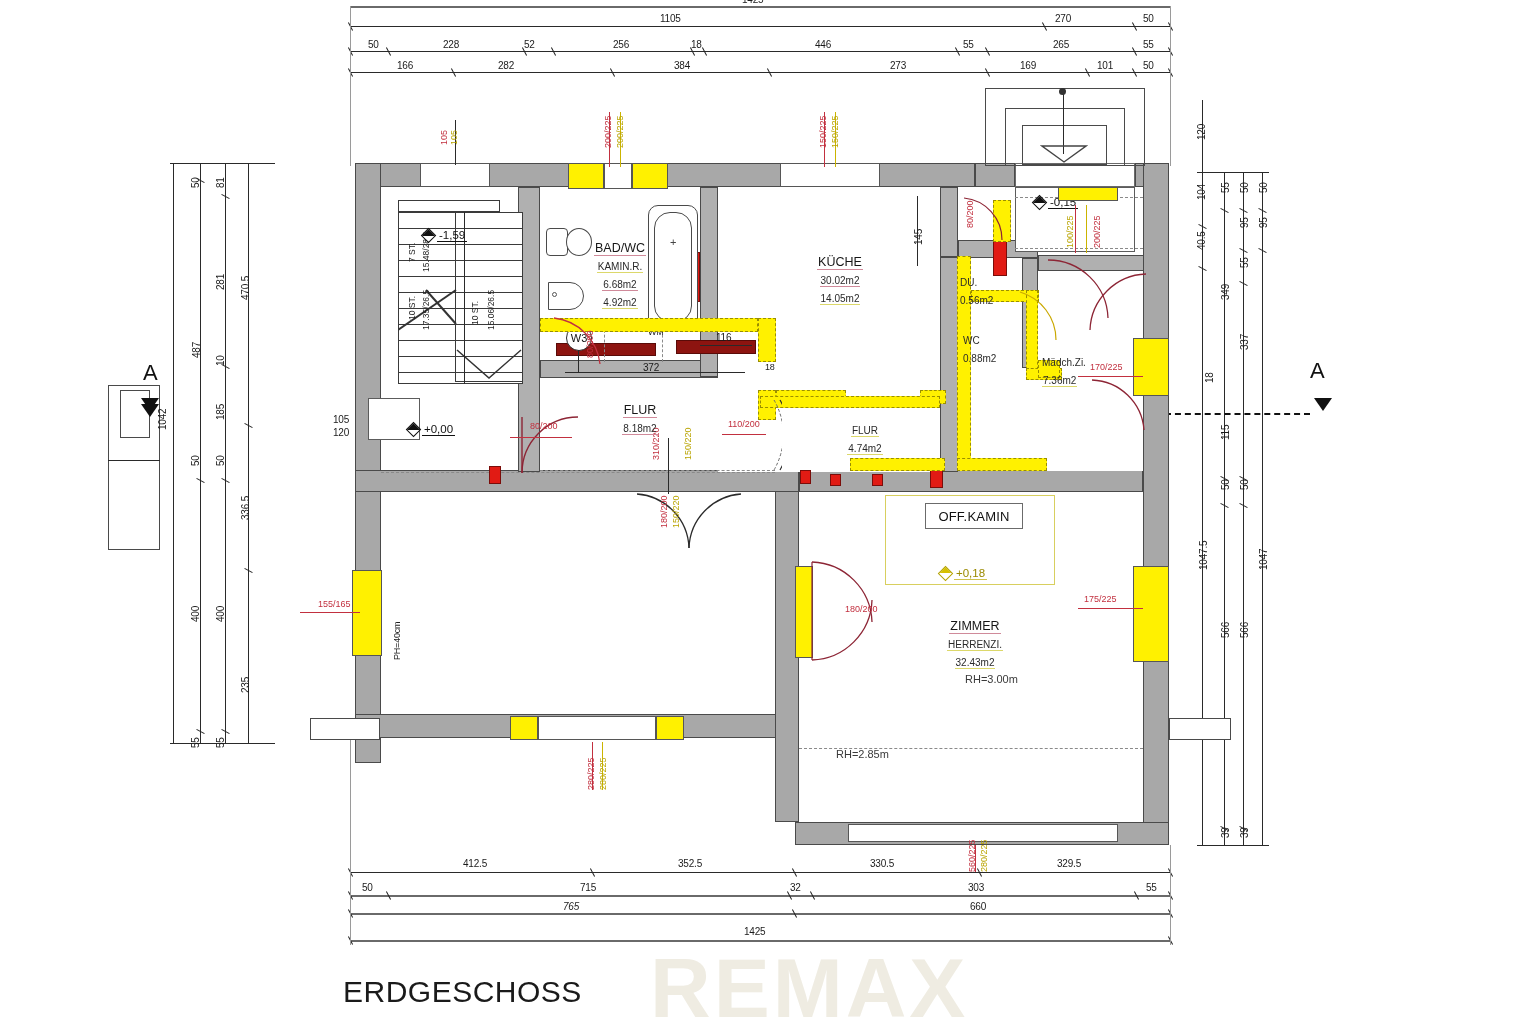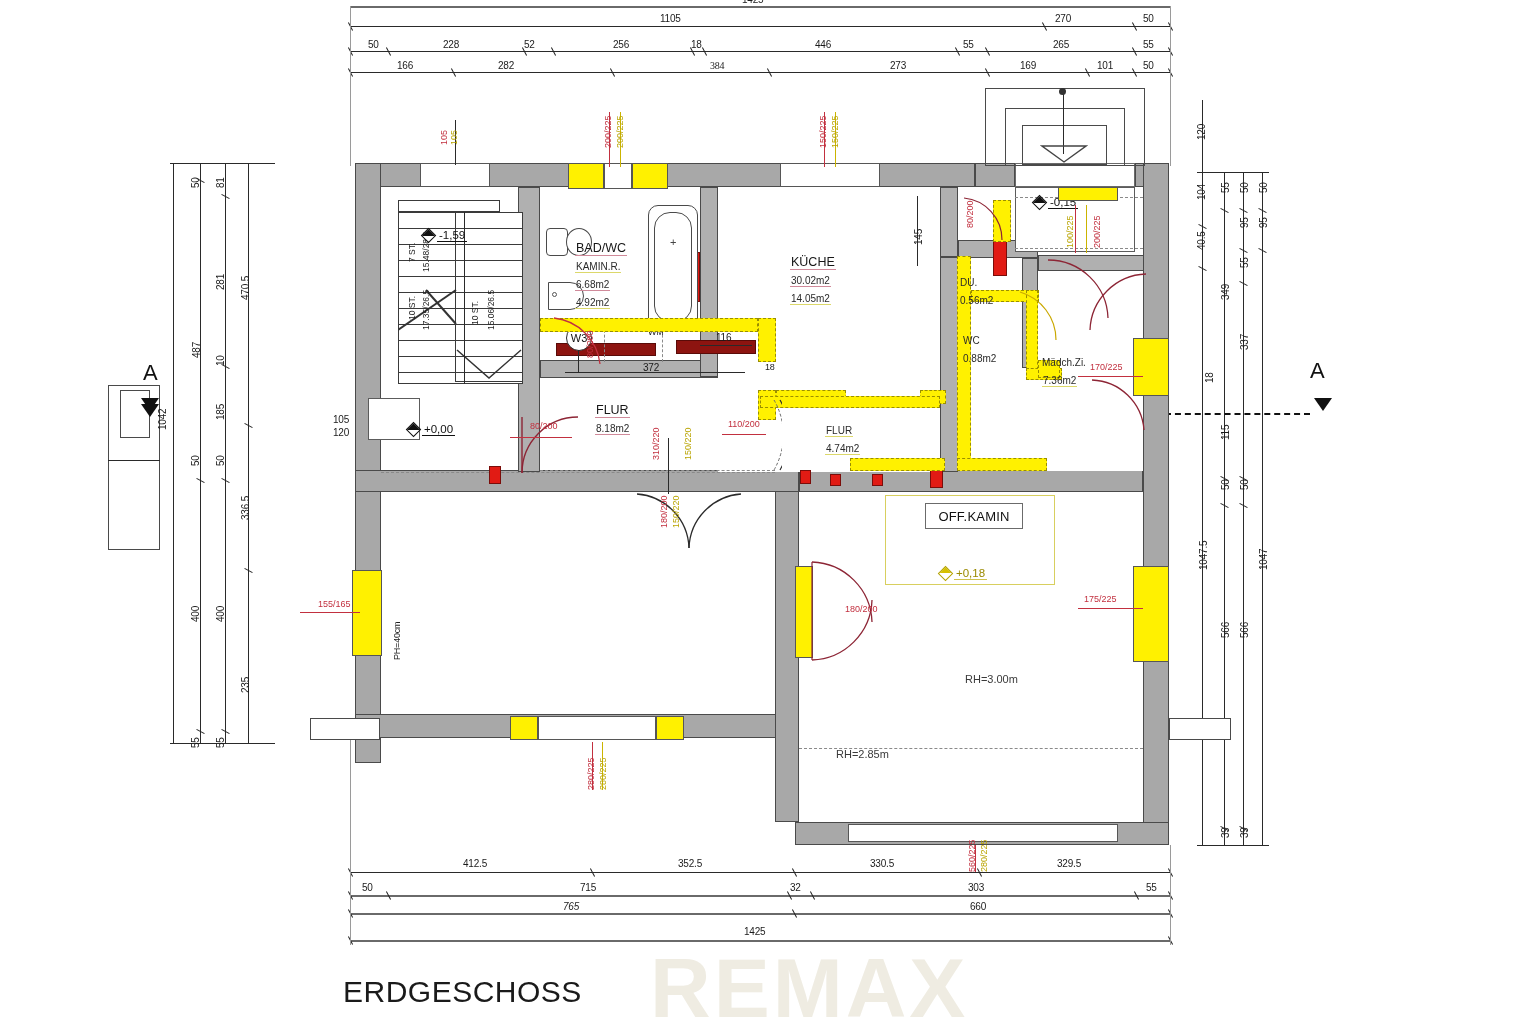--- a/index.html
+++ b/index.html
@@ -85,20 +85,21 @@
   }
   .darkred-block {
     position: absolute;
     background: #8d1410;
     border: 1px solid #5a0b08;
   }
 
   
   .roomlabel {
     position: absolute;
+    text-align: center;
     white-space: nowrap;
     line-height: 1.12;
     font-family: "Liberation Sans", sans-serif;
   }
   .rl-main {
     font-size: 12.5px;
     color: #161616;
     border-bottom: 1.6px solid #d08a9a;
     display: inline-block;
     padding: 0 1px;
@@ -342,21 +343,21 @@
   <div class="tick" style="left:688px; top:51px;"></div>
   <div class="tick" style="left:700px; top:51px;"></div>
   <div class="tick" style="left:953px; top:51px;"></div>
   <div class="tick" style="left:983px; top:51px;"></div>
   <div class="tick" style="left:1130px; top:51px;"></div>
   <div class="tick" style="left:1166px; top:51px;"></div>
 
   <div class="dimline-h" style="left:350px; top:72px; width:820px;"></div>
   <div class="dimtext" style="left:397px; top:60px;">166</div>
   <div class="dimtext" style="left:498px; top:60px;">282</div>
-  <div class="dimtext" style="left:710px; top:60px;font-family:Liberation Serif, serif;">384</div>
+  <div class="dimtext" style="left:674px; top:60px;">384</div>
   <div class="dimtext" style="left:890px; top:60px;">273</div>
   <div class="dimtext" style="left:1020px; top:60px;">169</div>
   <div class="dimtext" style="left:1097px; top:60px;">101</div>
   <div class="dimtext" style="left:1143px; top:60px;">50</div>
   <div class="tick" style="left:346px; top:72px;"></div>
   <div class="tick" style="left:449px; top:72px;"></div>
   <div class="tick" style="left:608px; top:72px;"></div>
   <div class="tick" style="left:765px; top:72px;"></div>
   <div class="tick" style="left:983px; top:72px;"></div>
   <div class="tick" style="left:1083px; top:72px;"></div>
@@ -739,20 +740,25 @@
     <div><span class="rl-main">FLUR</span></div>
     <div><span class="rl-area-p">8.18m2</span></div>
   </div>
 
   <div class="roomlabel" style="left:825px; top:420px; width:80px;">
     <div><span class="rl-sub-y">FLUR</span></div>
     <div><span class="rl-area-y">4.74m2</span></div>
   </div>
 
 
+  <div class="roomlabel" style="left:915px; top:616px; width:120px;">
+    <div><span class="rl-main">ZIMMER</span></div>
+    <div><span class="rl-sub-y">HERRENZI.</span></div>
+    <div><span class="rl-area-y">32.43m2</span></div>
+  </div>
 
   <div class="kamin-zone" style="left:885px; top:495px; width:170px; height:90px;"></div>
   <div class="kamin-box" style="left:925px; top:503px; width:98px; height:26px;">OFF.KAMIN</div>
   <div class="levelmark" style="left:940px; top:564px;">
     <span class="lm-sq y"></span><span class="lm-txt y">+0,18</span>
   </div>
 
   <div class="rh-txt" style="left:965px; top:673px;">RH=3.00m</div>
   <div class="rh-txt" style="left:818px; top:748px;margin-left:18px;">RH=2.85m</div>
 

